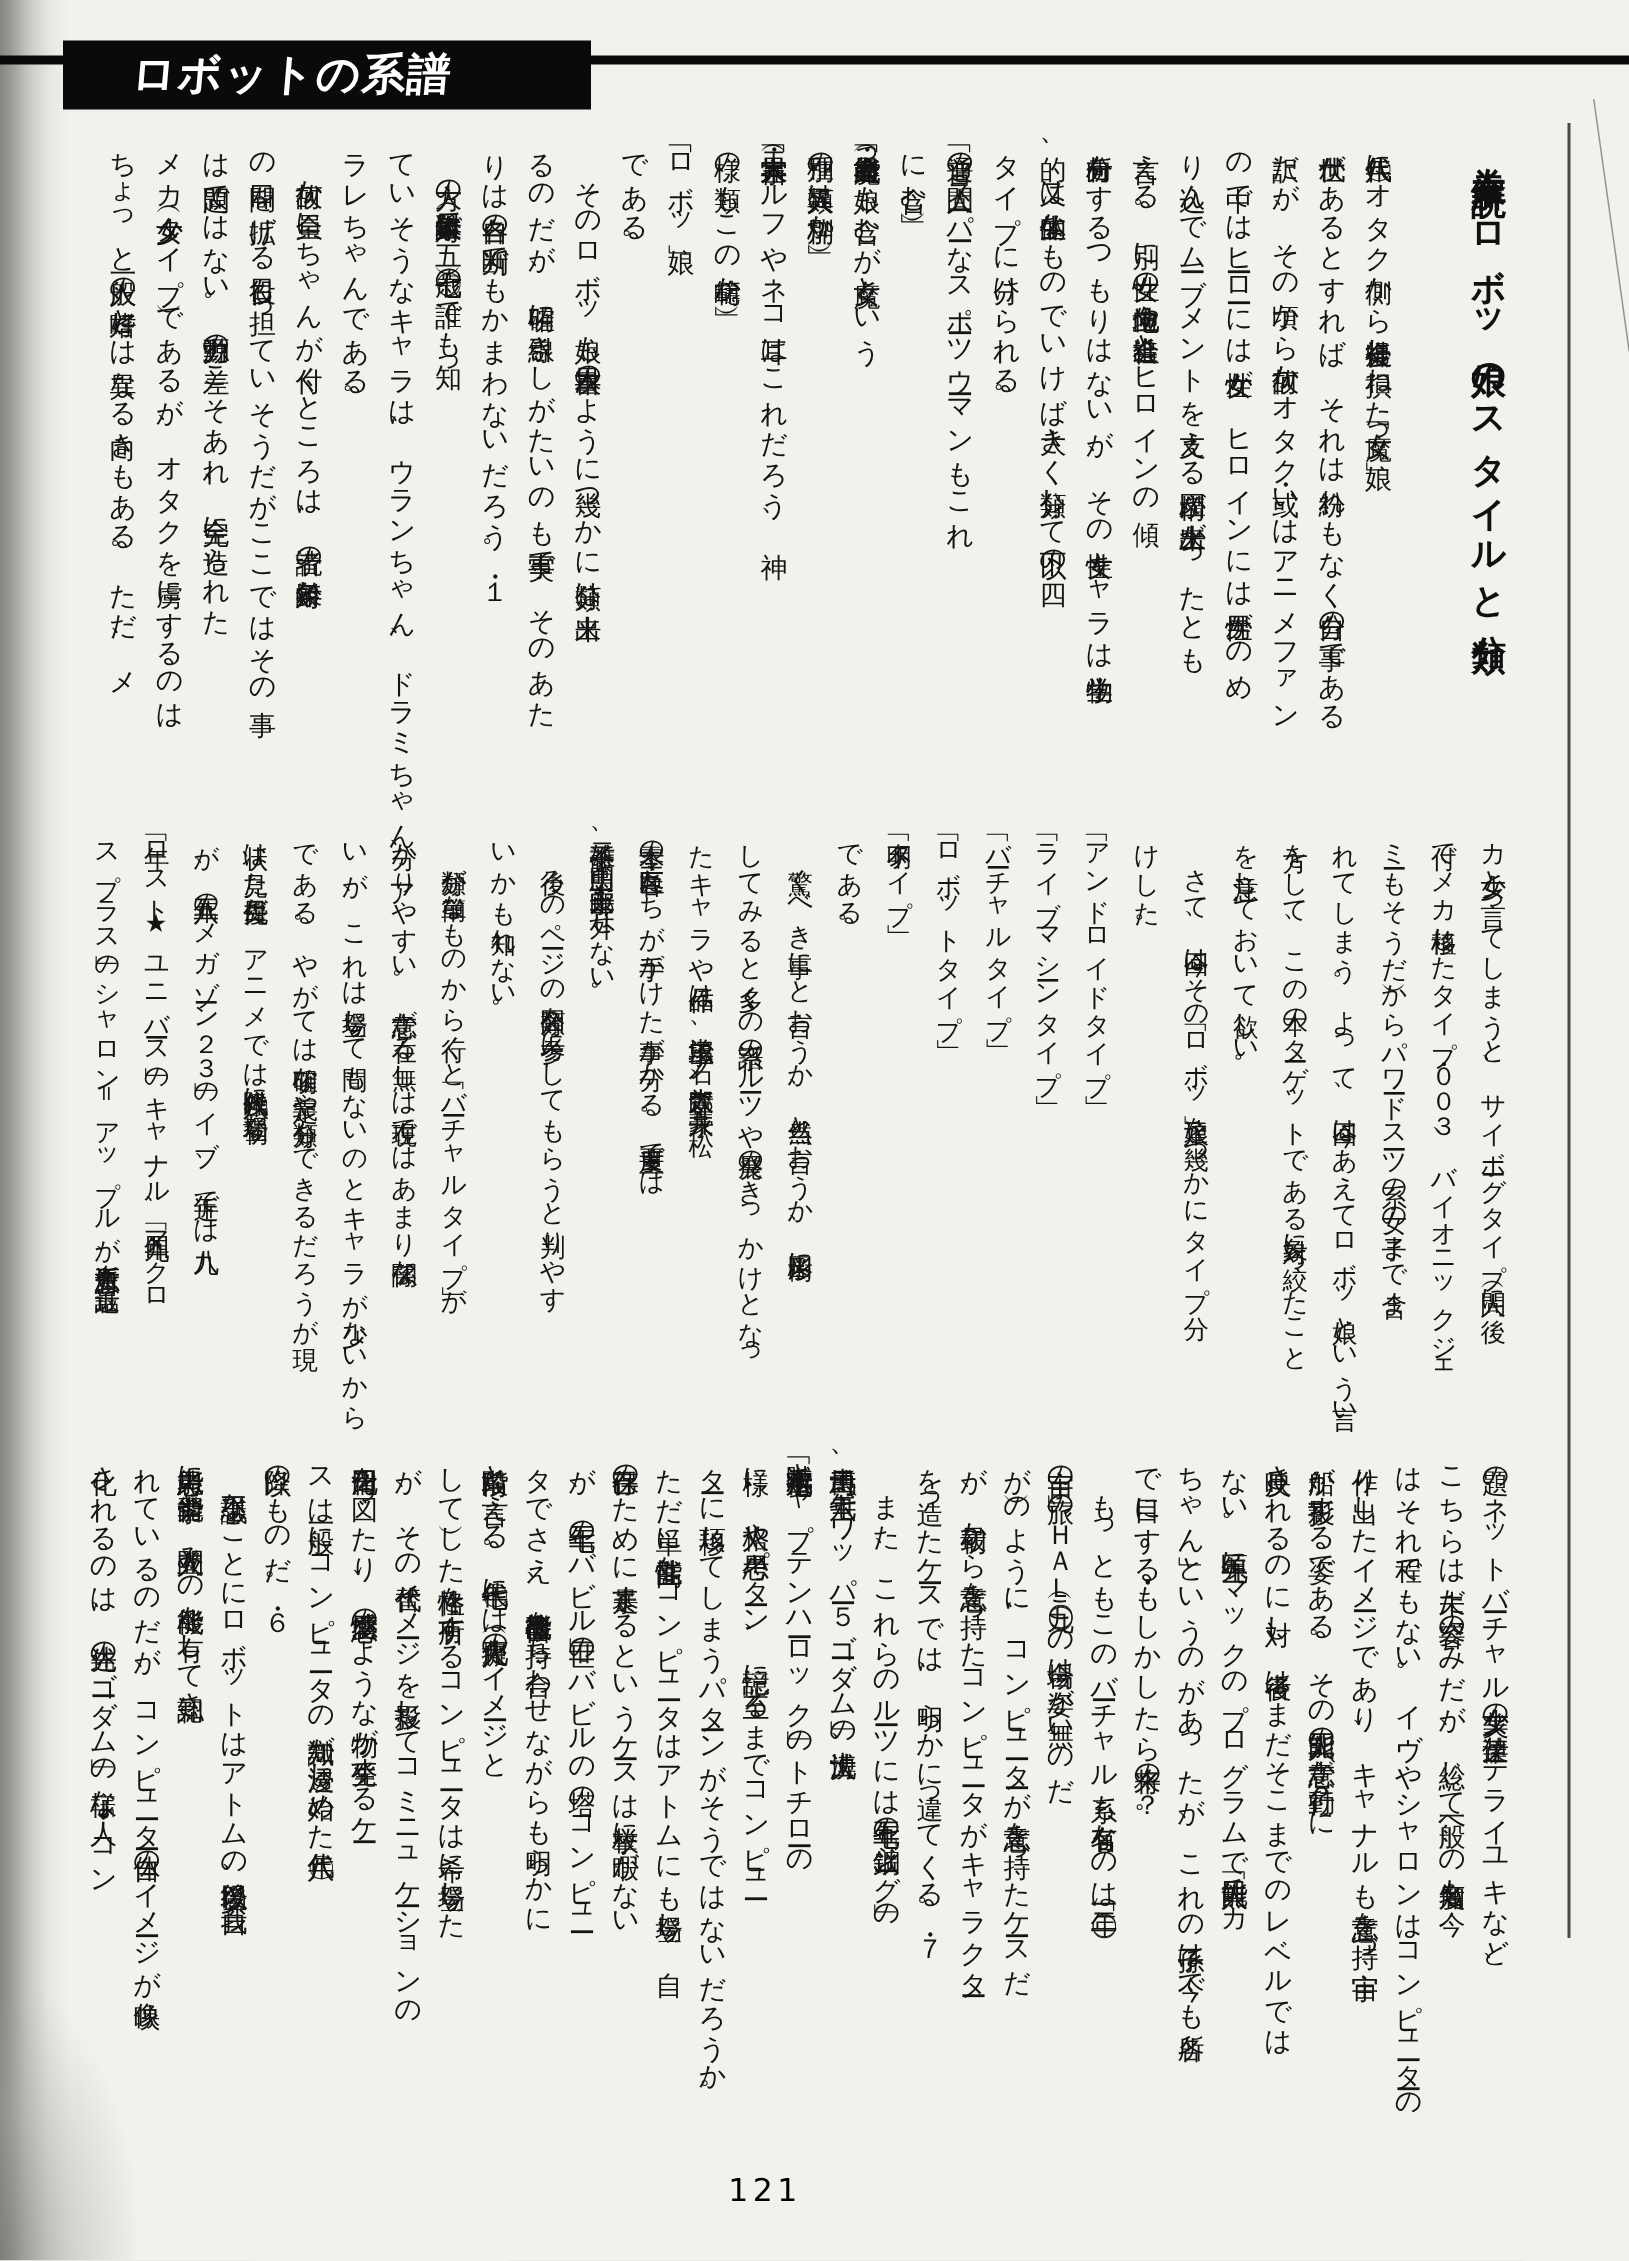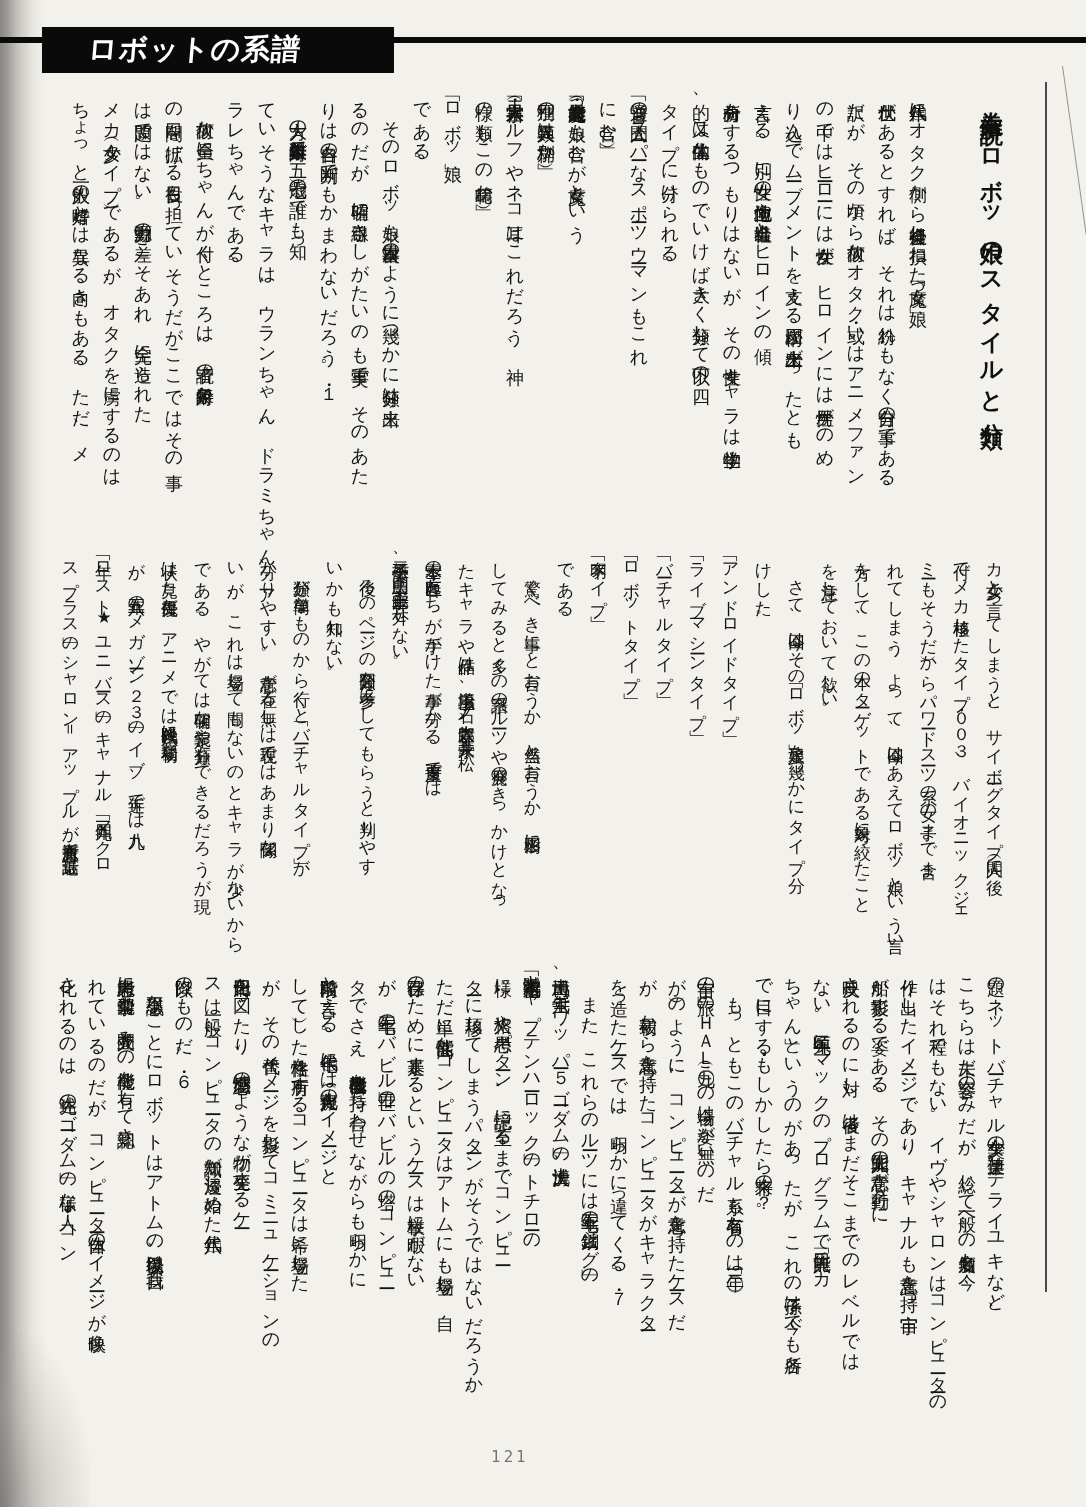--- a/index.html
+++ b/index.html
@@ -56,21 +56,21 @@
     color:#101010;
   }
   .block1{top:90px;left:56px;width:878px;height:462px;font-size:18px;}
   .block1 .vline{line-height:31px;}
   .block2{top:551px;left:54px;width:957px;height:420px;font-size:17px;letter-spacing:-0.5px;}
   .block2 .vline{line-height:33px;}
   .block3{top:966px;left:54px;width:957px;height:486px;font-size:18px;letter-spacing:-0.5px;}
   .block3 .vline{line-height:29px;}
   .page-number{
     position:absolute;left:0;top:1448px;width:1020px;
-    text-align:center;font-size:15px;letter-spacing:3px;color:#737373;
+    text-align:center;font-size:21px;letter-spacing:3px;color:#000000;
   }
 </style>
 </head>
 <body>
 
 <div class="page">
 
   <div class="edge-left"></div>
   <div class="edge-left-bottom"></div>
   <div class="edge-line-right"></div>

